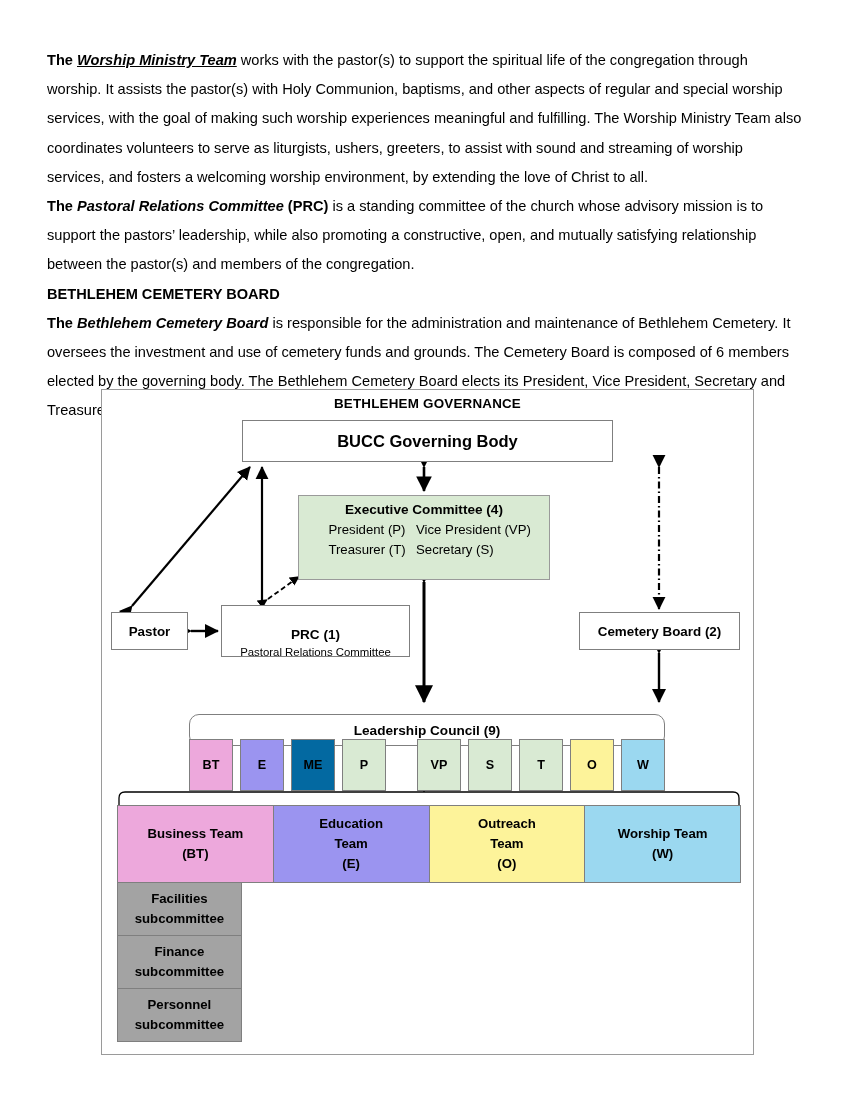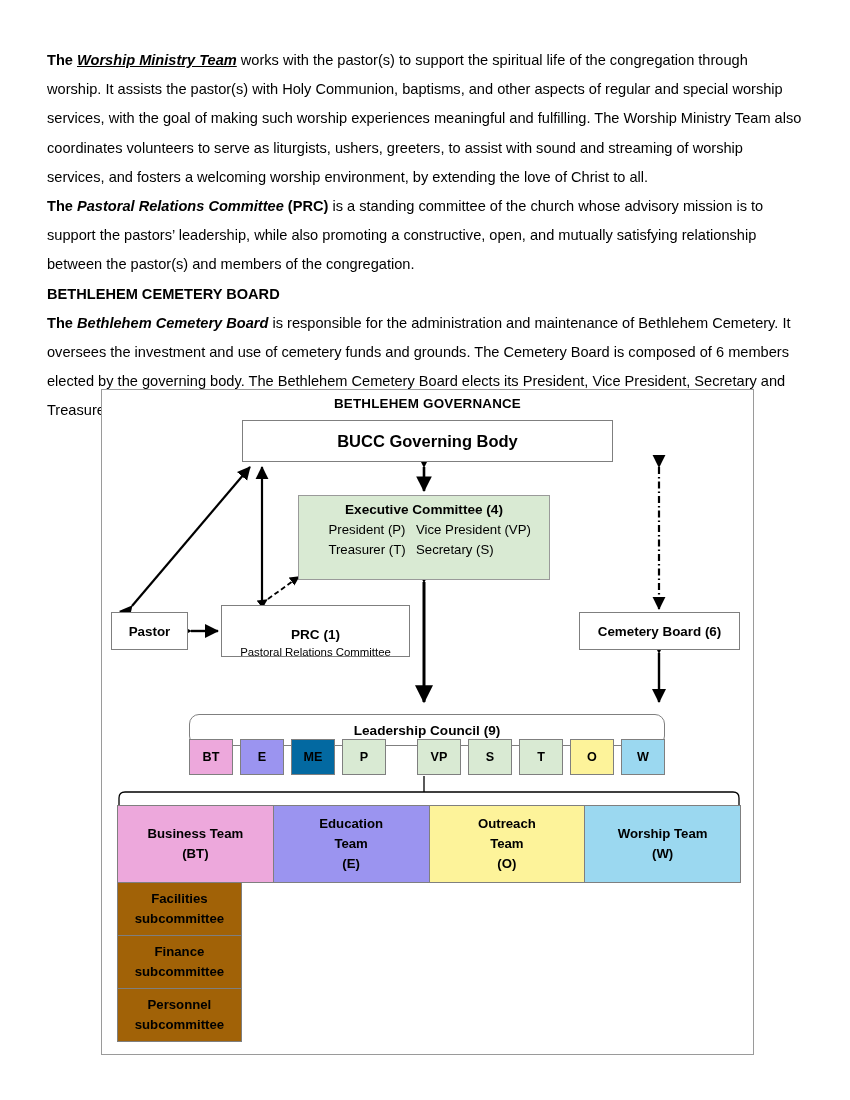--- a/index.html
+++ b/index.html
@@ -114,21 +114,21 @@
   #node-leadership-council .node-title { font-size: 13.6px; font-weight: bold; }
 
   #council-chips {
     position: absolute;
     left: 87px; top: 349px;
     width: 476px; height: 36px;
     display: flex;
     justify-content: space-between;
   }
   .chip {
-    width: 44px; height: 36px;
+    width: 44px; height: 52px;
     border: 1px solid #7f7f7f;
     display: flex; align-items: center; justify-content: center;
     font-size: 12.6px; font-weight: bold;
   }
 
   #teams-bracket {
     position: absolute;
     left: 15px; top: 400px;
     width: 624px; height: 16px;
   }
@@ -151,21 +151,21 @@
   .team-box + .team-box { margin-left: -1px; }
 
   #subcommittees {
     position: absolute;
     left: 15px; top: 492px;
     width: 124.8px;
   }
   .subcommittee {
     width: 124.8px; height: 54px;
     border: 1px solid #7f7f7f;
-    background: #a16207;
+    background: #a3a3a3;
     display: flex; flex-direction: column;
     align-items: center; justify-content: center;
     font-size: 13.2px; font-weight: bold; line-height: 20px;
     text-align: center;
   }
   .subcommittee + .subcommittee { margin-top: -1px; }
 </style>
 </head>
 <body>
 
@@ -233,21 +233,21 @@
   <div class="node" id="node-pastor">
     <span class="node-title">Pastor</span>
   </div>
 
   <div class="node" id="node-prc">
     <span class="node-title">PRC (1)</span>
     <span class="node-sub">Pastoral Relations Committee</span>
   </div>
 
   <div class="node" id="node-cemetery-board">
-    <span class="node-title">Cemetery Board (6)</span>
+    <span class="node-title">Cemetery Board (2)</span>
   </div>
 
   <div class="node" id="node-leadership-council">
     <span class="node-title">Leadership Council (9)</span>
   </div>
 
   <div id="council-chips">
       <div class="chip" style="background: rgb(237, 168, 220);">
         <span>BT</span>
       </div>

